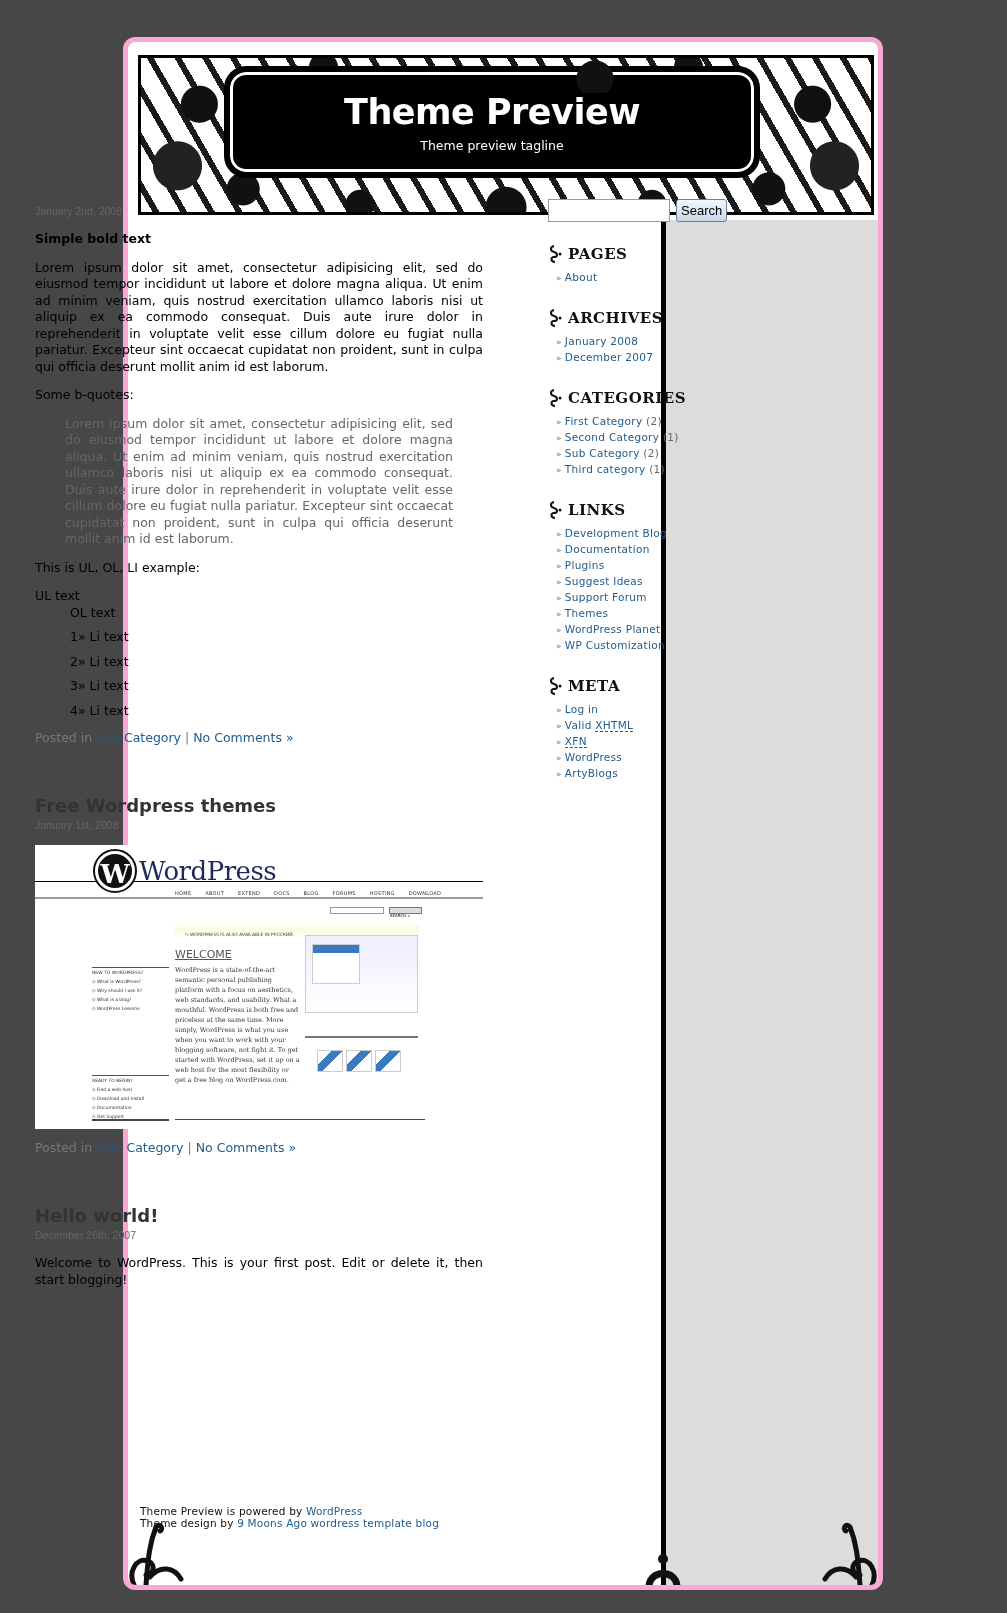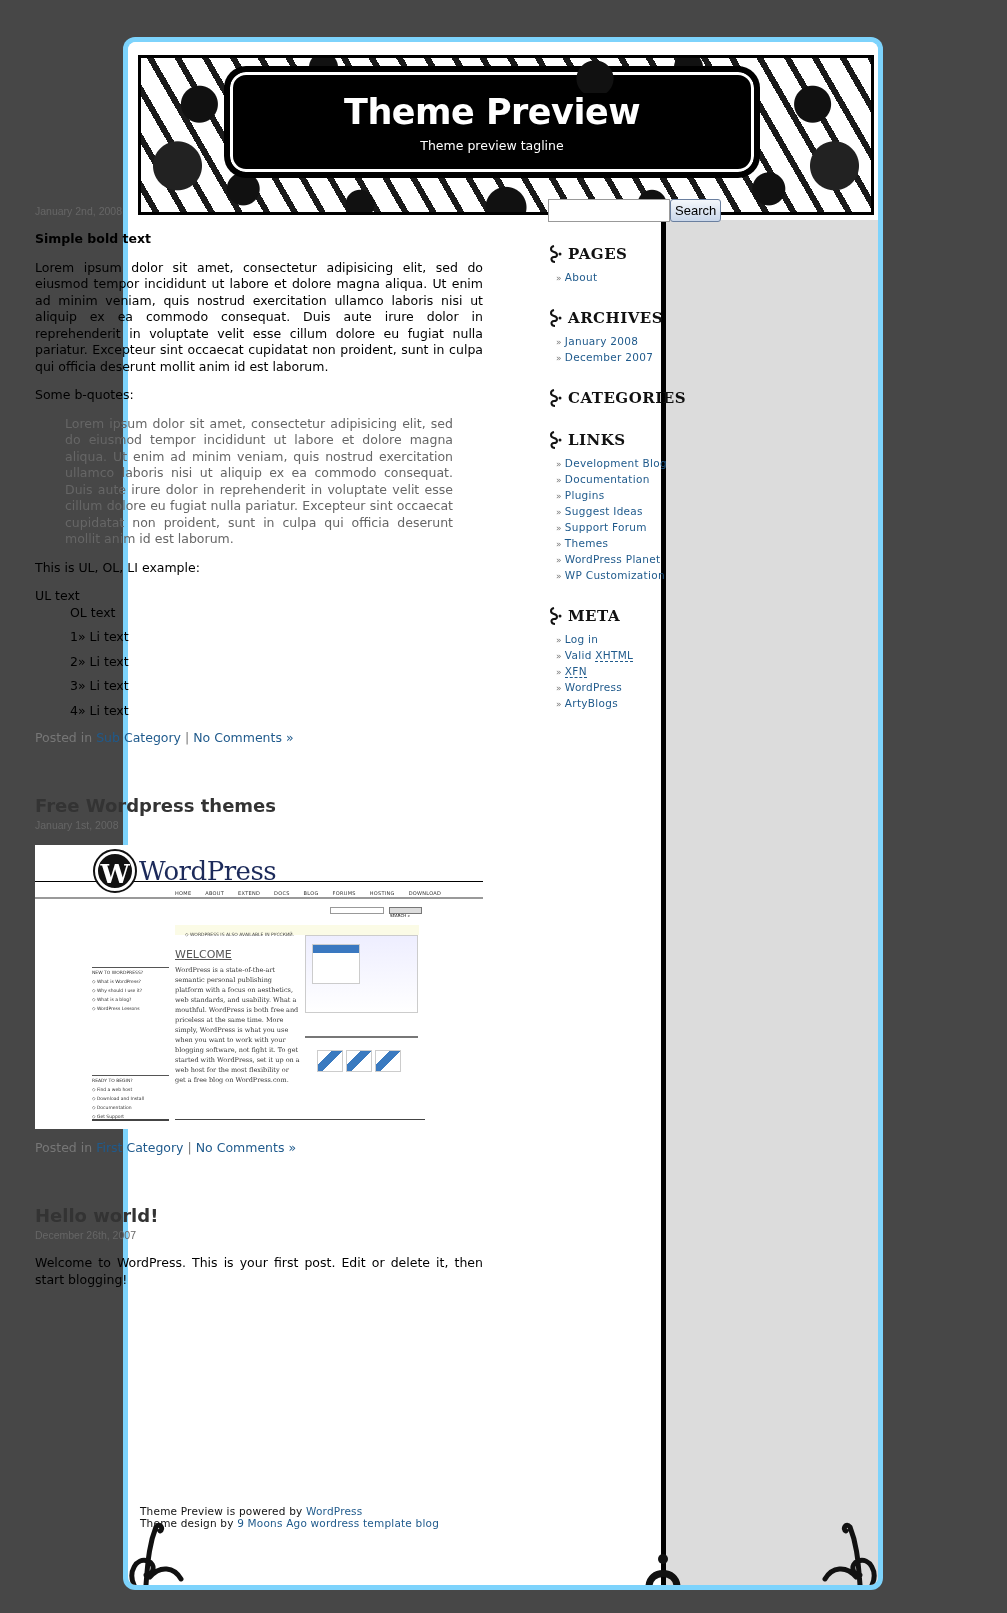--- a/index.html
+++ b/index.html
@@ -2,21 +2,21 @@
 <html><head>
 <meta charset="utf-8">
 <style>
   * { box-sizing: border-box; margin: 0; padding: 0; }
   html, body { width: 1007px; height: 1613px; background: #474747; overflow: hidden; }
   body { font-family: "DejaVu Sans", sans-serif; position: relative; }
   a { color: #1f5a8c; text-decoration: none; }
 
   #frame {
     position: absolute; left: 123px; top: 37px; width: 760px; height: 1553px;
-    background: #7dd3fc; border-radius: 12px;
+    background: #f9a8d4; border-radius: 12px;
   }
   #inner {
     position: absolute; left: 5px; top: 5px; right: 5px; bottom: 5px;
     background: #fff; border-radius: 8px; overflow: hidden;
   }
   #sidebar-bg {
     position: absolute; left: 533px; top: 170px; right: 0; bottom: 0;
     background: #dcdcdc; border-left: 5px solid #000;
   }
 
@@ -85,21 +85,21 @@
   .wp-theme { position: absolute; left: 270px; top: 90px; width: 113px; height: 78px; border: 1px solid #ccc; background: linear-gradient(#eef, #fff); }
   .wp-theme-inner { position: absolute; left: 6px; top: 8px; width: 48px; height: 40px; border: 1px solid #ccc; background: linear-gradient(#3a78c0 0 8px, #fff 8px); }
   .wp-thumbs { position: absolute; left: 282px; top: 205px; display: flex; gap: 3px; }
   .wp-thumb { width: 26px; height: 22px; border: 1px solid #ccc; background: linear-gradient(135deg, #fff 30%, #3a7ac0 30% 55%, #fff 55%); }
   .wp-botline { position: absolute; left: 140px; right: 58px; top: 274px; border-top: 1px solid #444; }
   .wp-botline2 { position: absolute; left: 57px; width: 77px; top: 274px; border-top: 2px solid #444; }
   .wp-hr { position: absolute; left: 270px; top: 191px; width: 113px; border-top: 2px solid #777; }
 
   
   #sidebar { position: absolute; left: 548px; top: 199px; width: 190px; font-family: "DejaVu Sans", sans-serif; }
-  .search-row { display: flex; align-items: flex-end; }
+  .search-row { display: flex; align-items: flex-end; gap: 6px; }
   .search-input { width: 122px; height: 23px; border: 1px solid #999; background: #fff; }
   .search-btn { height: 23px; padding: 0 4px; font-size: 13px; font-family: "Liberation Sans", sans-serif; background: linear-gradient(#f4f7fb, #c9d7ea); border: 1px solid #6a7f9f; border-radius: 3px; color: #000; }
   .widget { margin-top: 22px; }
   .widget-title { display: flex; align-items: center; font: bold 15px "DejaVu Serif", serif; color: #111; letter-spacing: 0.5px; }
   .widget-title .orn { width: 16px; height: 20px; margin-right: 4px; }
   .widget ul { list-style: none; margin-top: 6px; padding-left: 8px; }
   .widget li { font-size: 10.5px; line-height: 15px; letter-spacing: 0.3px; }
   .widget li .bullet { color: #777; font-size: 9px; margin-right: 3px; }
   .widget li .count { color: #666; }
   .abbr { border-bottom: 1px dashed #1f5a8c; }
@@ -261,20 +261,26 @@
   </div>
 
   <div class="widget">
     <div class="widget-title">
       <svg class="orn" viewBox="0 0 16 20">
           <path d="M6 2 C2 3 2 7 6 8 C10 9 10 13 6 13 C2 13 3 18 7 18" stroke="#111" stroke-width="2" fill="none"></path>
           <circle cx="12" cy="10" r="1.5" fill="#111"></circle>
         </svg>
       <span>CATEGORIES</span>
     </div>
+    <ul>
+      <li><span class="bullet">»</span><a>First Category</a> <span class="count">(2)</span></li>
+      <li><span class="bullet">»</span><a>Second Category</a> <span class="count">(1)</span></li>
+      <li><span class="bullet">»</span><a>Sub Category</a> <span class="count">(2)</span></li>
+      <li><span class="bullet">»</span><a>Third category</a> <span class="count">(1)</span></li>
+    </ul>
   </div>
 
   <div class="widget">
     <div class="widget-title">
       <svg class="orn" viewBox="0 0 16 20">
           <path d="M6 2 C2 3 2 7 6 8 C10 9 10 13 6 13 C2 13 3 18 7 18" stroke="#111" stroke-width="2" fill="none"></path>
           <circle cx="12" cy="10" r="1.5" fill="#111"></circle>
         </svg>
       <span>LINKS</span>
     </div>

